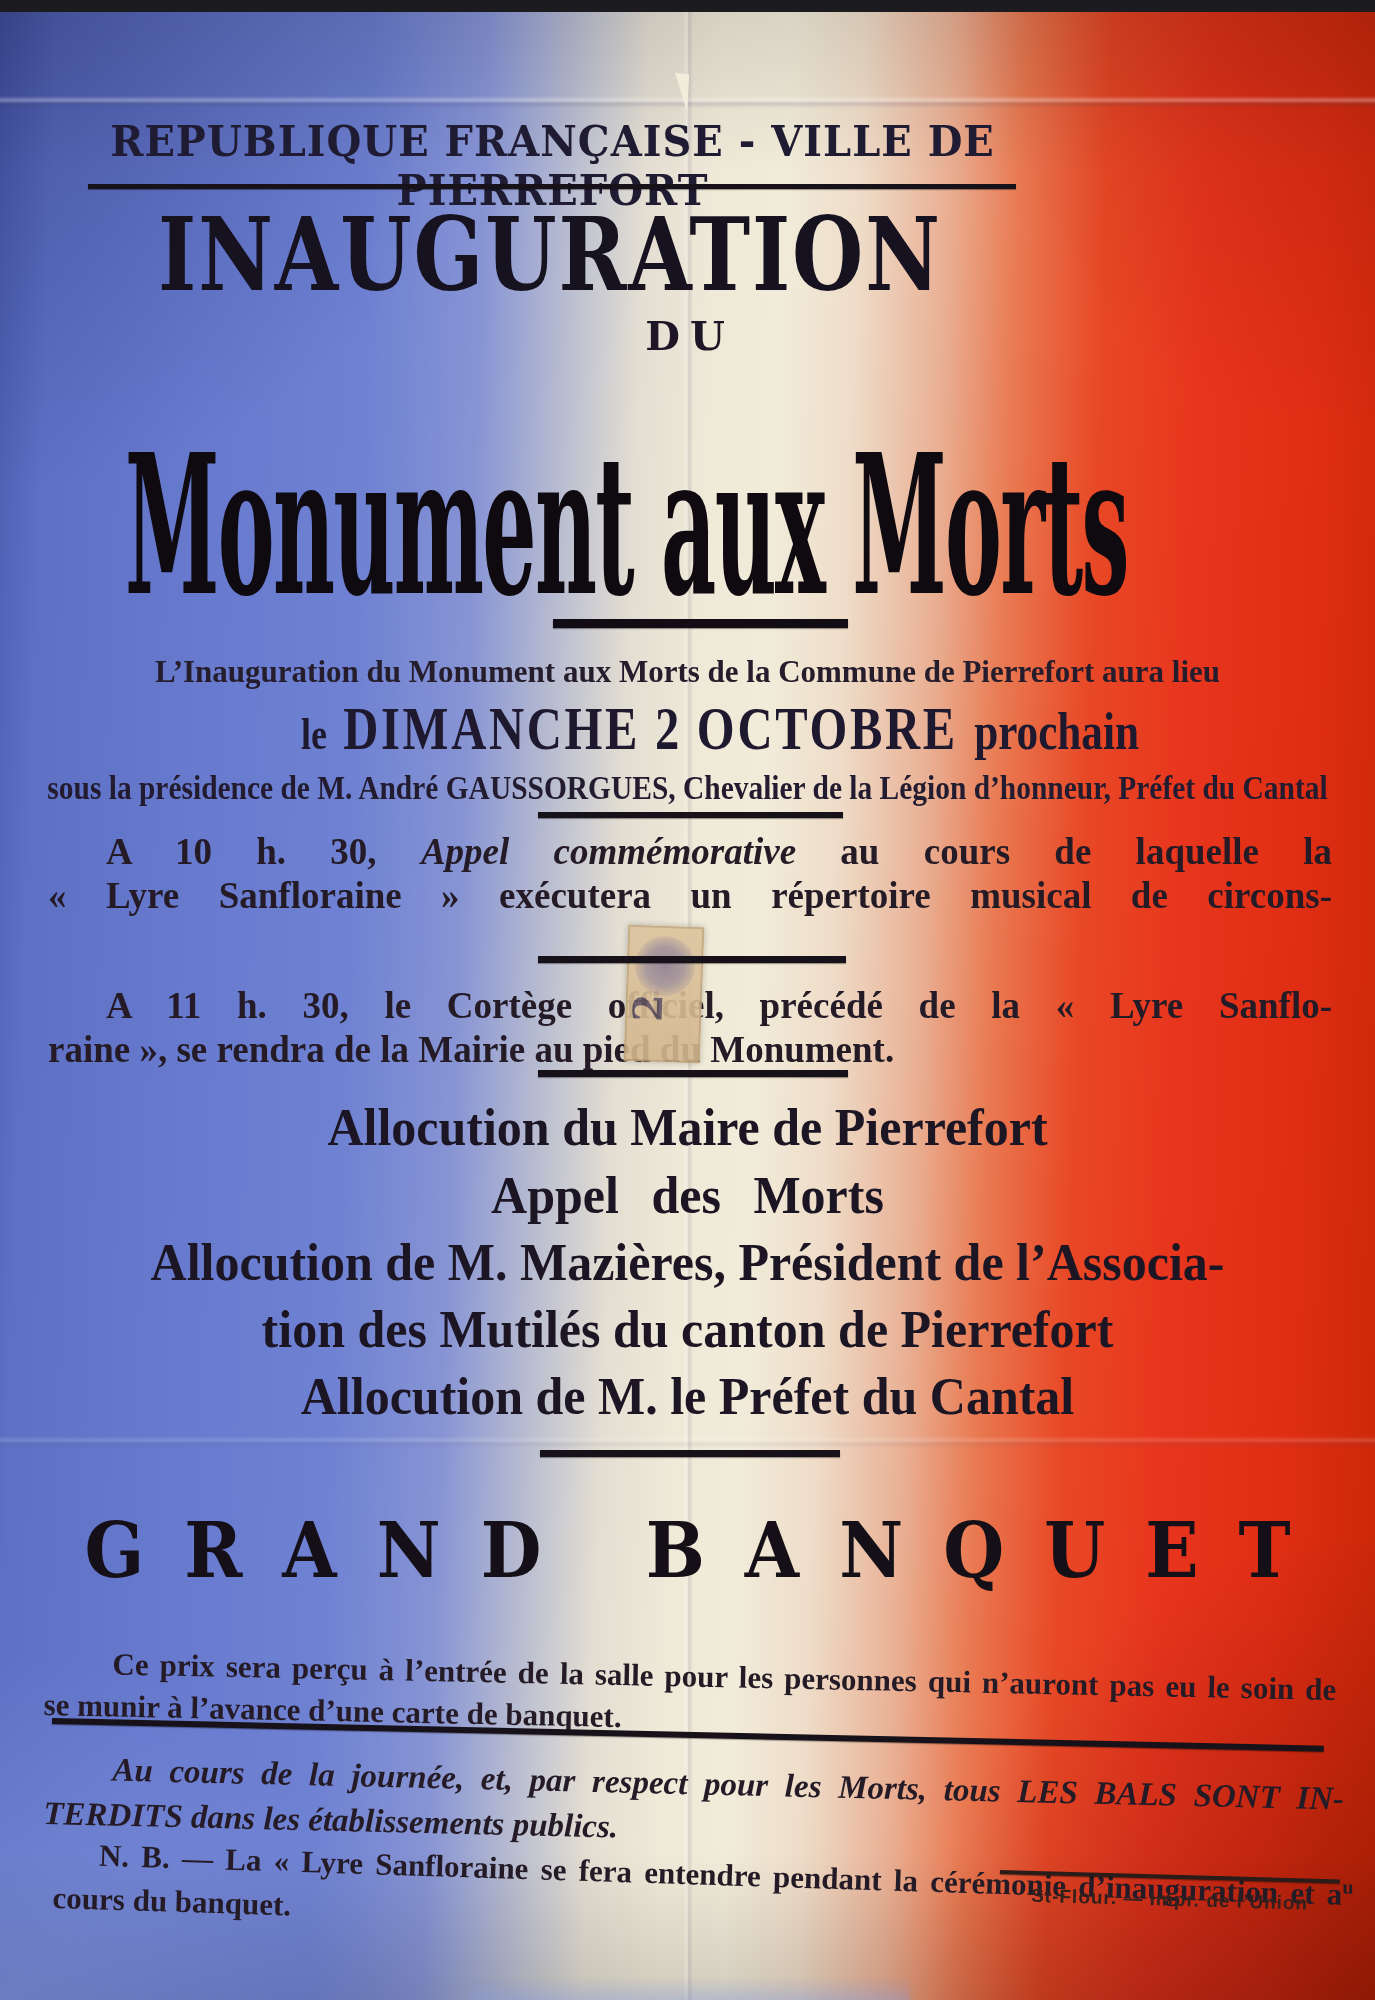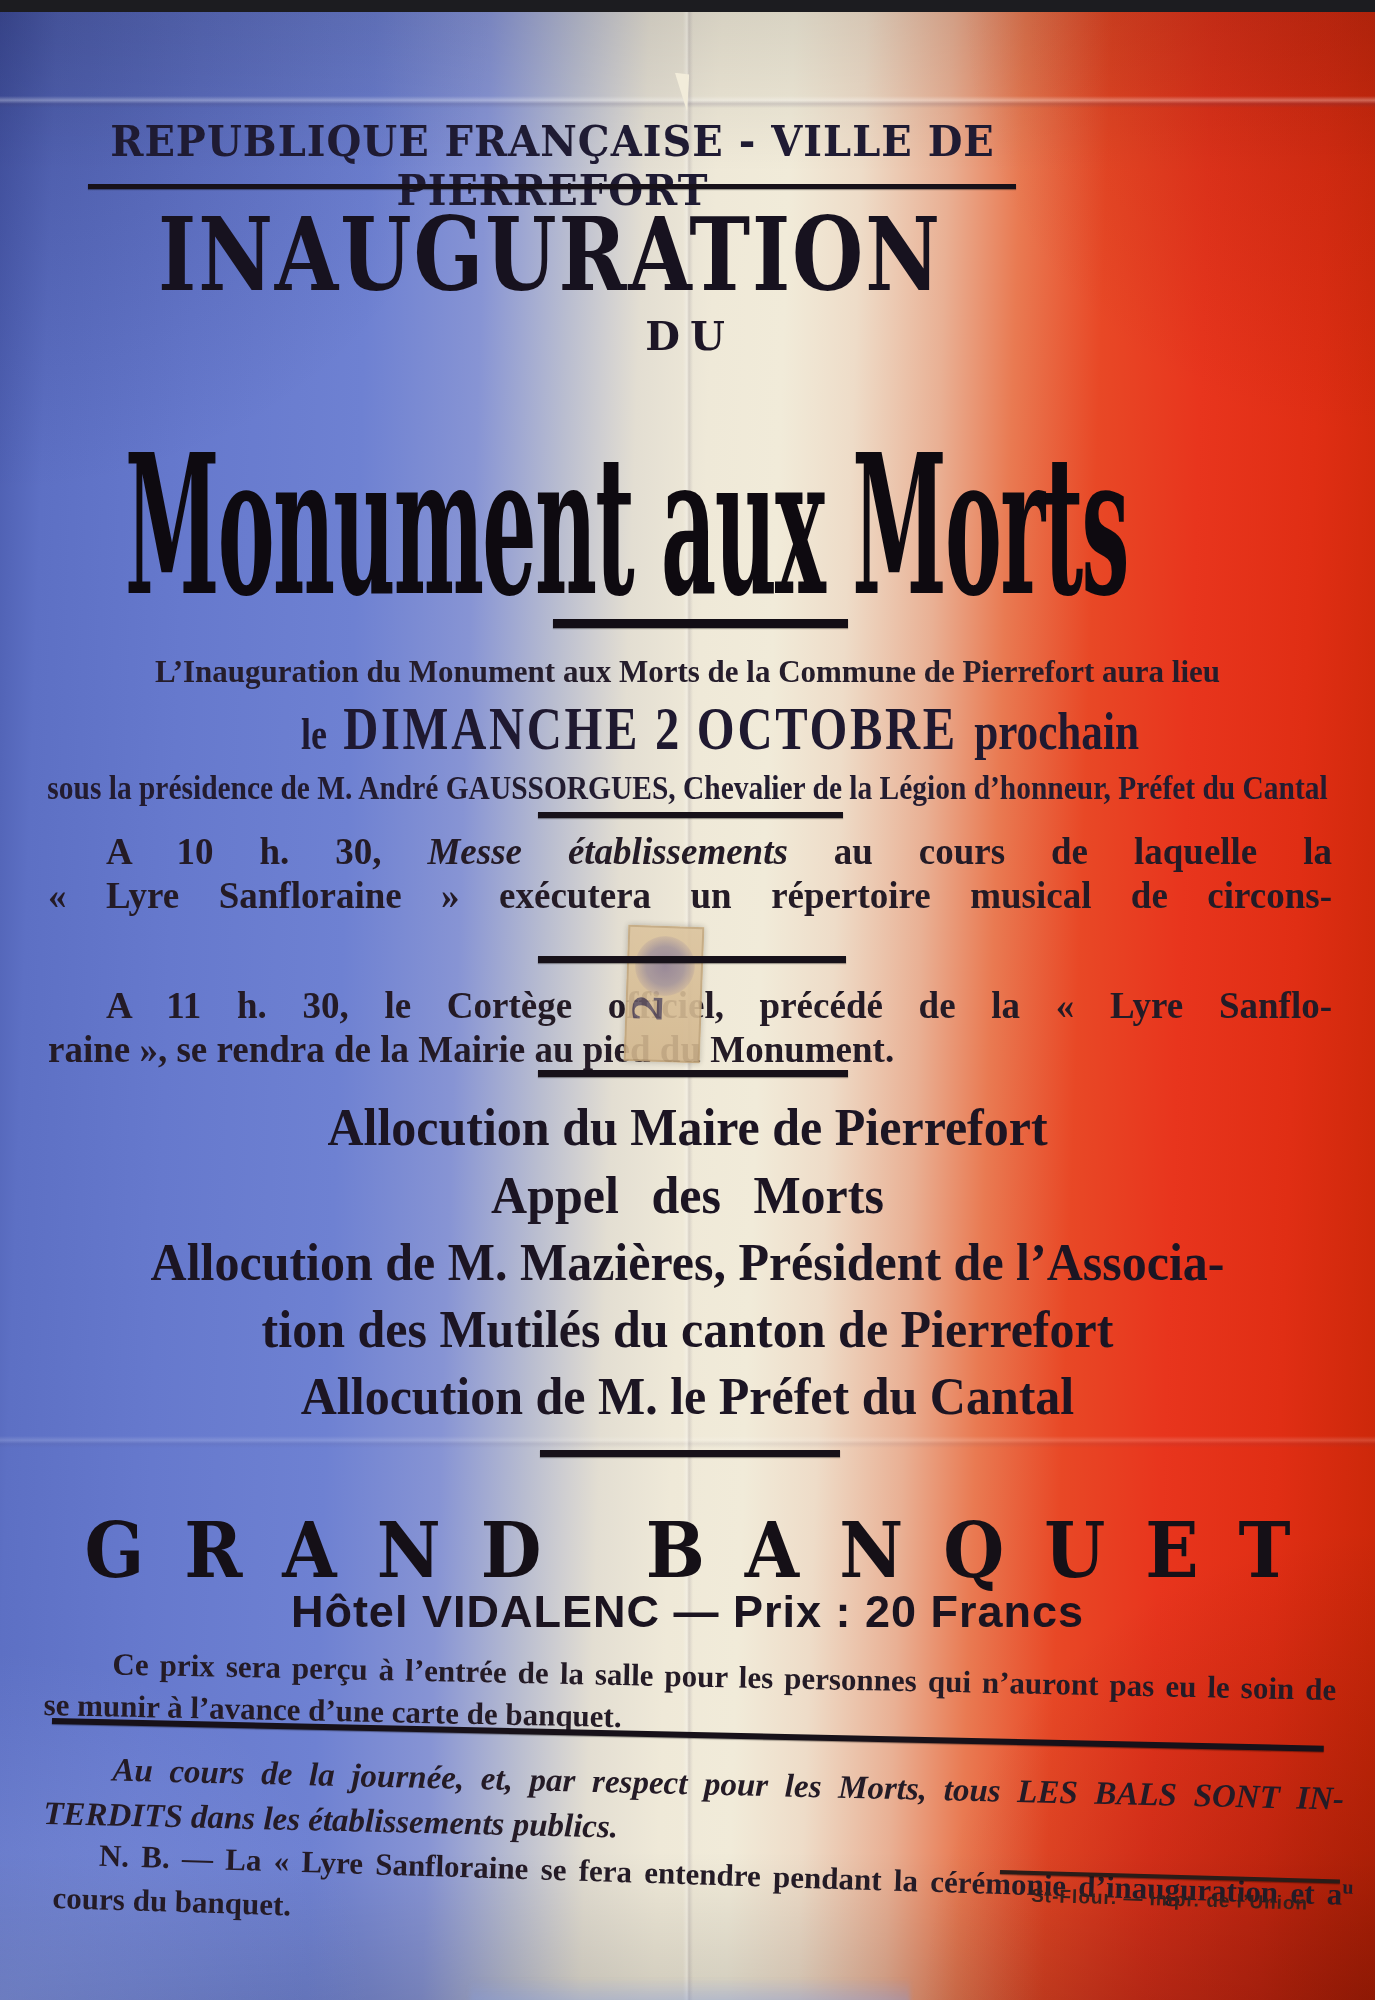--- a/index.html
+++ b/index.html
@@ -117,21 +117,21 @@
     <span class="d-strong">DIMANCHE 2 OCTOBRE</span>
     <span class="d-suffix">prochain</span>
   </div>
 
   <div class="txt presidence">sous la présidence de M. André GAUSSORGUES, Chevalier de la Légion d’honneur, Préfet du Cantal</div>
   <div class="rule rule-a"></div>
 
   <div class="txt para messe">
     <div class="jline indent">
       <span>A 10 h. 30,</span>
-      <span class="ital">Messe établissements</span>
+      <span class="ital">Appel commémorative</span>
       <span>au cours de laquelle la</span>
     </div>
     <div class="jline">« Lyre Sanfloraine » exécutera un répertoire musical de circons-</div>
   </div>
 
   <div class="rule rule-b"></div>
 
   <div class="stamp">
     <div class="stamp-medallion"></div>
     <div class="stamp-numeral">2</div>
@@ -148,21 +148,20 @@
     <div>Allocution du Maire de Pierrefort</div>
     <div class="spread">Appel des Morts</div>
     <div>Allocution de M. Mazières, Président de l’Associa-</div>
     <div>tion des Mutilés du canton de Pierrefort</div>
     <div>Allocution de M. le Préfet du Cantal</div>
   </div>
 
   <div class="rule rule-d"></div>
 
   <div class="txt grand">GRAND BANQUET</div>
-  <div class="txt hotel">Hôtel VIDALENC — Prix : 20 Francs</div>
 
   <div class="txt prix">
     <div class="jline indent">Ce prix sera perçu à l’entrée de la salle pour les personnes qui n’auront pas eu le soin de</div>
     <div>se munir à l’avance d’une carte de banquet.</div>
   </div>
 
   <div class="rule rule-long"></div>
 
   <div class="txt bals">
     <div class="jline indent">Au cours de la journée, et, par respect pour les Morts, tous LES BALS SONT IN-</div>

